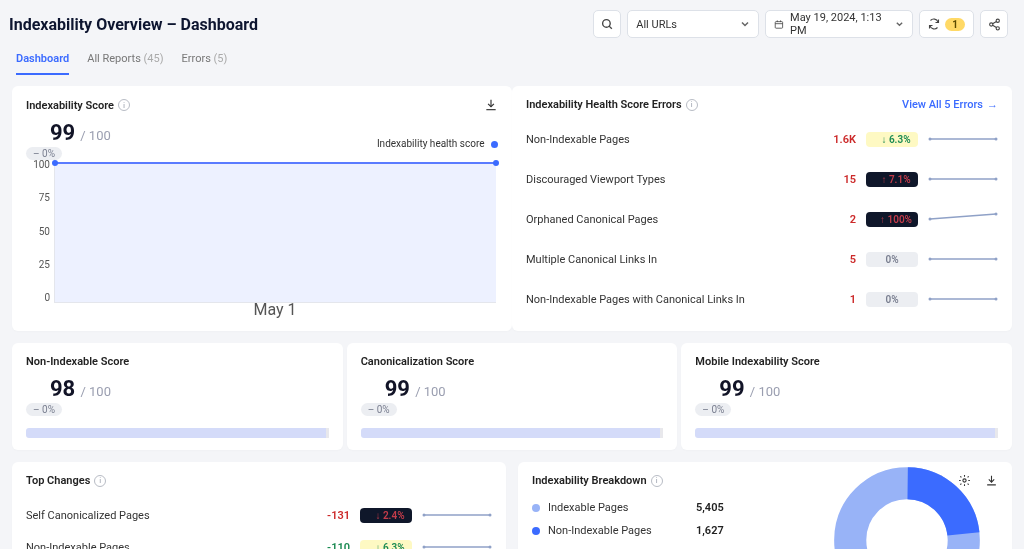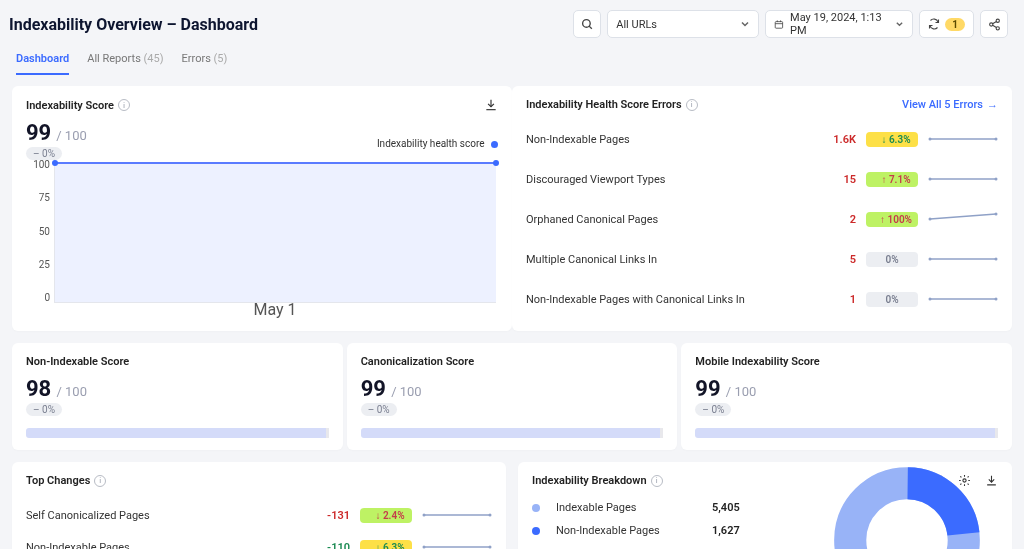--- a/index.html
+++ b/index.html
@@ -5,21 +5,21 @@
 * { margin: 0; padding: 0; box-sizing: border-box; }
 body { font-family: -apple-system, BlinkMacSystemFont, 'Segoe UI', Roboto, sans-serif; background: #f4f5f8; color: #1a1a2e; font-size: 12px; }
 .app { width: 1024px; height: 549px; overflow: hidden; position: relative; }
 
 
 .header { display: flex; align-items: center; justify-content: space-between; padding: 10px 16px 0 9px; }
 .title { font-size: 16px; font-weight: 700; color: #0d1530; }
 .header-controls { display: flex; gap: 6px; align-items: center; }
 .icon-btn { width: 28px; height: 28px; border: 1px solid #dde1e8; border-radius: 5px; background: #fff; display: flex; align-items: center; justify-content: center; cursor: pointer; }
 .select-box { height: 28px; border: 1px solid #dde1e8; border-radius: 5px; background: #fff; display: flex; align-items: center; padding: 0 8px; gap: 6px; font-size: 11px; color: #333; cursor: pointer; }
-.select-wide { width: 152px; justify-content: space-between; }
+.select-wide { width: 132px; justify-content: space-between; }
 .select-date { width: 148px; justify-content: space-between; }
 .badge-yellow { background: #ffd966; color: #5a4a00; border-radius: 9px; padding: 1px 7px; font-size: 10px; font-weight: 700; }
 .refresh-group { display: flex; align-items: center; gap: 5px; border: 1px solid #dde1e8; border-radius: 5px; background: #fff; height: 28px; padding: 0 8px; }
 
 
 .tabs { display: flex; gap: 18px; padding: 14px 16px 0 16px; border-bottom: 1px solid transparent; font-size: 11px; }
 .tab { padding-bottom: 8px; color: #777; cursor: pointer; border-bottom: 2px solid transparent; }
 .tab.active { color: #3b6bff; font-weight: 600; border-bottom-color: #3b6bff; }
 .tab .count { color: #aaa; }
 
@@ -28,60 +28,60 @@
 .row1 { display: flex; gap: 0; align-items: flex-end; }
 .card { background: #fff; border-radius: 6px; padding: 12px 14px; box-shadow: 0 1px 2px rgba(0,0,0,0.02); }
 .card-title-row { display: flex; align-items: center; justify-content: space-between; margin-bottom: 8px; }
 .card-title { font-size: 11px; font-weight: 600; color: #222; display: flex; align-items: center; gap: 4px; }
 .info-icon { width: 12px; height: 12px; border-radius: 50%; border: 1px solid #b8bcc5; display: inline-flex; align-items: center; justify-content: center; color: #b8bcc5; font-size: 8px; }
 .download-icon, .expand-icon, .gear-icon { cursor: pointer; color: #555; }
 .link { color: #3b6bff; font-size: 11px; font-weight: 500; cursor: pointer; display: flex; align-items: center; gap: 4px; }
 
 
 .score-card { flex: 1; }
-.score-big { font-size: 22px; font-weight: 700; color: #121427; }
+.score-big { font-size: 22px; font-weight: 700; color: #121427; margin-left: 24px; }
 .score-of { font-size: 13px; font-weight: 400; color: #9a9eb0; margin-left: 2px; }
 .delta-chip { display: inline-flex; align-items: center; gap: 3px; background: #eceef2; color: #7a7f90; border-radius: 10px; padding: 1px 7px; font-size: 10px; margin-top: 2px; }
 .legend-row { text-align: right; font-size: 10px; color: #333; margin-top: -22px; margin-bottom: 6px; }
 .legend-dot { width: 7px; height: 7px; background: #3b6bff; border-radius: 50%; display: inline-block; margin-left: 4px; vertical-align: middle; }
 .chart-area { height: 160px; position: relative; margin-top: 10px; }
 .y-axis { position: absolute; left: 0; top: 0; bottom: 16px; width: 24px; display: flex; flex-direction: column; justify-content: space-between; font-size: 10px; color: #555; text-align: right; }
 .plot { position: absolute; left: 28px; right: 2px; top: 0; bottom: 16px; border-left: 1px solid #e4e6ec; border-bottom: 1px solid #e4e6ec; }
 .fill { position: absolute; left: 0; right: 0; top: 4px; bottom: 0; background: #dfe6ff; opacity: .55; }
 .line { position: absolute; left: 0; right: 0; top: 3px; height: 2px; background: #5a7bff; }
 .plot-dot { position: absolute; width: 6px; height: 6px; background: #3b6bff; border-radius: 50%; top: 1px; }
 .x-axis { position: absolute; left: 28px; right: 2px; bottom: 0; text-align: center; font-size: 16px; color: #555; }
 
 
 .errors-card { flex: 1; }
 .error-row { display: flex; align-items: center; padding: 11px 0; font-size: 11px; gap: 10px; }
 .error-label { flex: 1; color: #333; }
 .error-val { width: 42px; text-align: right; color: #cc2a2a; font-weight: 600; }
 .error-chip { width: 52px; text-align: center; border-radius: 4px; padding: 2px 0; font-size: 10px; font-weight: 600; }
-.chip-green { background: #fde047; color: #1b8a52; padding-left: 8px; }
-.chip-red { background: #bef264; color: #c43c4a; padding-left: 8px; }
+.chip-green { background: #fef9c3; color: #1b8a52; padding-left: 8px; }
+.chip-red { background: #0f172a; color: #c43c4a; padding-left: 8px; }
 .chip-grey { background: #eceef2; color: #7a7f90; }
 .spark { width: 70px; height: 18px; }
 
 
 .row2 { display: flex; gap: 4px; }
 .mini-score { flex: 1; }
 .mini-bar { height: 10px; background: #d4dbf9; border-radius: 3px; margin-top: 12px; position: relative; }
 .mini-bar::after { content: ''; position: absolute; right: 0; top: 0; bottom: 0; width: 1%; background: #e8e8ec; }
 
 
 .row3 { display: flex; gap: 12px; }
 .changes-card { flex: 1; }
 .change-row { display: flex; align-items: center; padding: 7px 0; font-size: 11px; gap: 10px; }
 .change-label { flex: 1; color: #333; }
 .change-val-red { width: 60px; text-align: right; color: #cc2a2a; font-weight: 600; }
 .change-val-green { width: 60px; text-align: right; color: #1b8a52; font-weight: 600; }
 .breakdown-card { flex: 1; }
 .bd-legend { display: flex; flex-direction: column; gap: 10px; }
-.bd-row { display: flex; align-items: center; gap: 16px; font-size: 11px; }
+.bd-row { display: flex; align-items: center; gap: 8px; font-size: 11px; }
 .bd-dot { width: 8px; height: 8px; border-radius: 50%; }
 .bd-label { flex-basis: 140px; color: #333; }
 .bd-val { font-weight: 600; color: #222; }
 .donut { position: absolute; right: 30px; bottom: -40px; }
 .icon-group-right { display: flex; gap: 14px; }
 
 svg { display: block; }
 </style>
 </head>
 <body>

